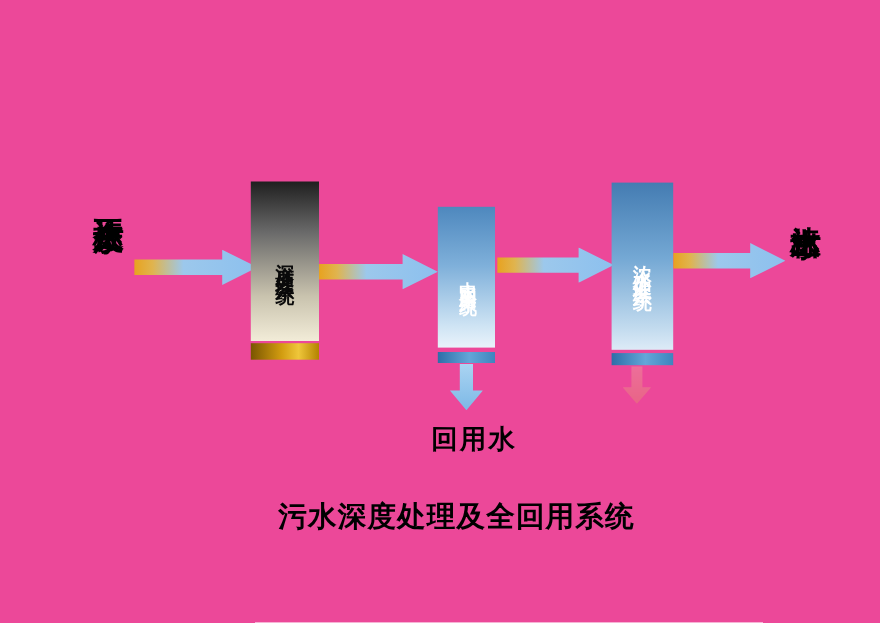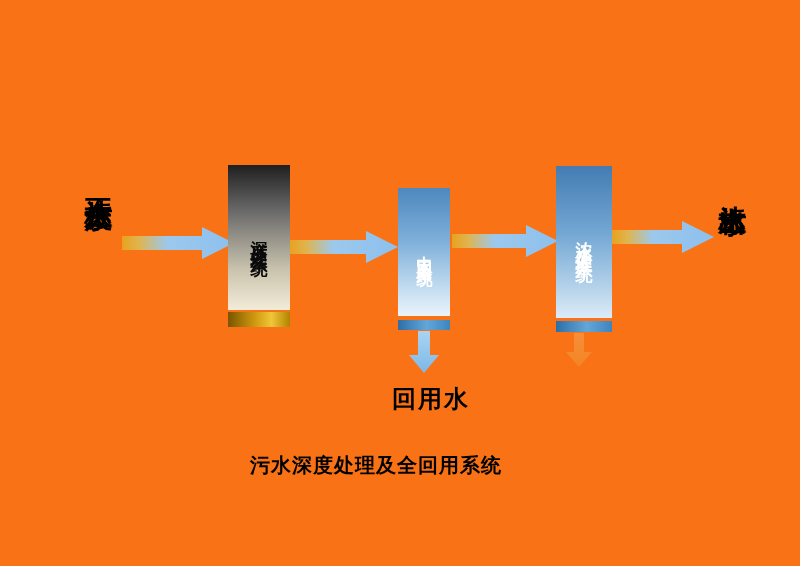--- a/index.html
+++ b/index.html
@@ -2,21 +2,21 @@
 <html><head>
 <meta charset="utf-8">
 <style>
   * { margin: 0; padding: 0; box-sizing: border-box; }
   html, body { background: #ffffff; }
   body { font-family: "Liberation Sans", sans-serif; }
   .canvas {
     position: relative;
     width: 800px;
     height: 566px;
-    background: #f97316;
+    background: #ec4899;
     overflow: hidden;
   }
   .vtext {
     writing-mode: vertical-rl;
     text-orientation: upright;
   }
   .side-label {
     position: absolute;
     font-weight: bold;
     font-size: 28px;
@@ -77,23 +77,23 @@
     font-size: 24px;
     color: #000000;
     text-align: center;
     letter-spacing: 2px;
   }
   .caption {
     position: absolute;
     left: 250px; top: 452px;
     width: 330px;
     font-weight: bold;
-    font-size: 20px;
+    font-size: 26px;
     color: #000000;
-    text-align: left;
+    text-align: center;
     letter-spacing: 1px;
   }
   .input-label  { left: 84px;  top: 176px; }
   .output-label { left: 718px; top: 183px; }
 </style>
 </head>
 <body>
 
 <div class="canvas">
 

